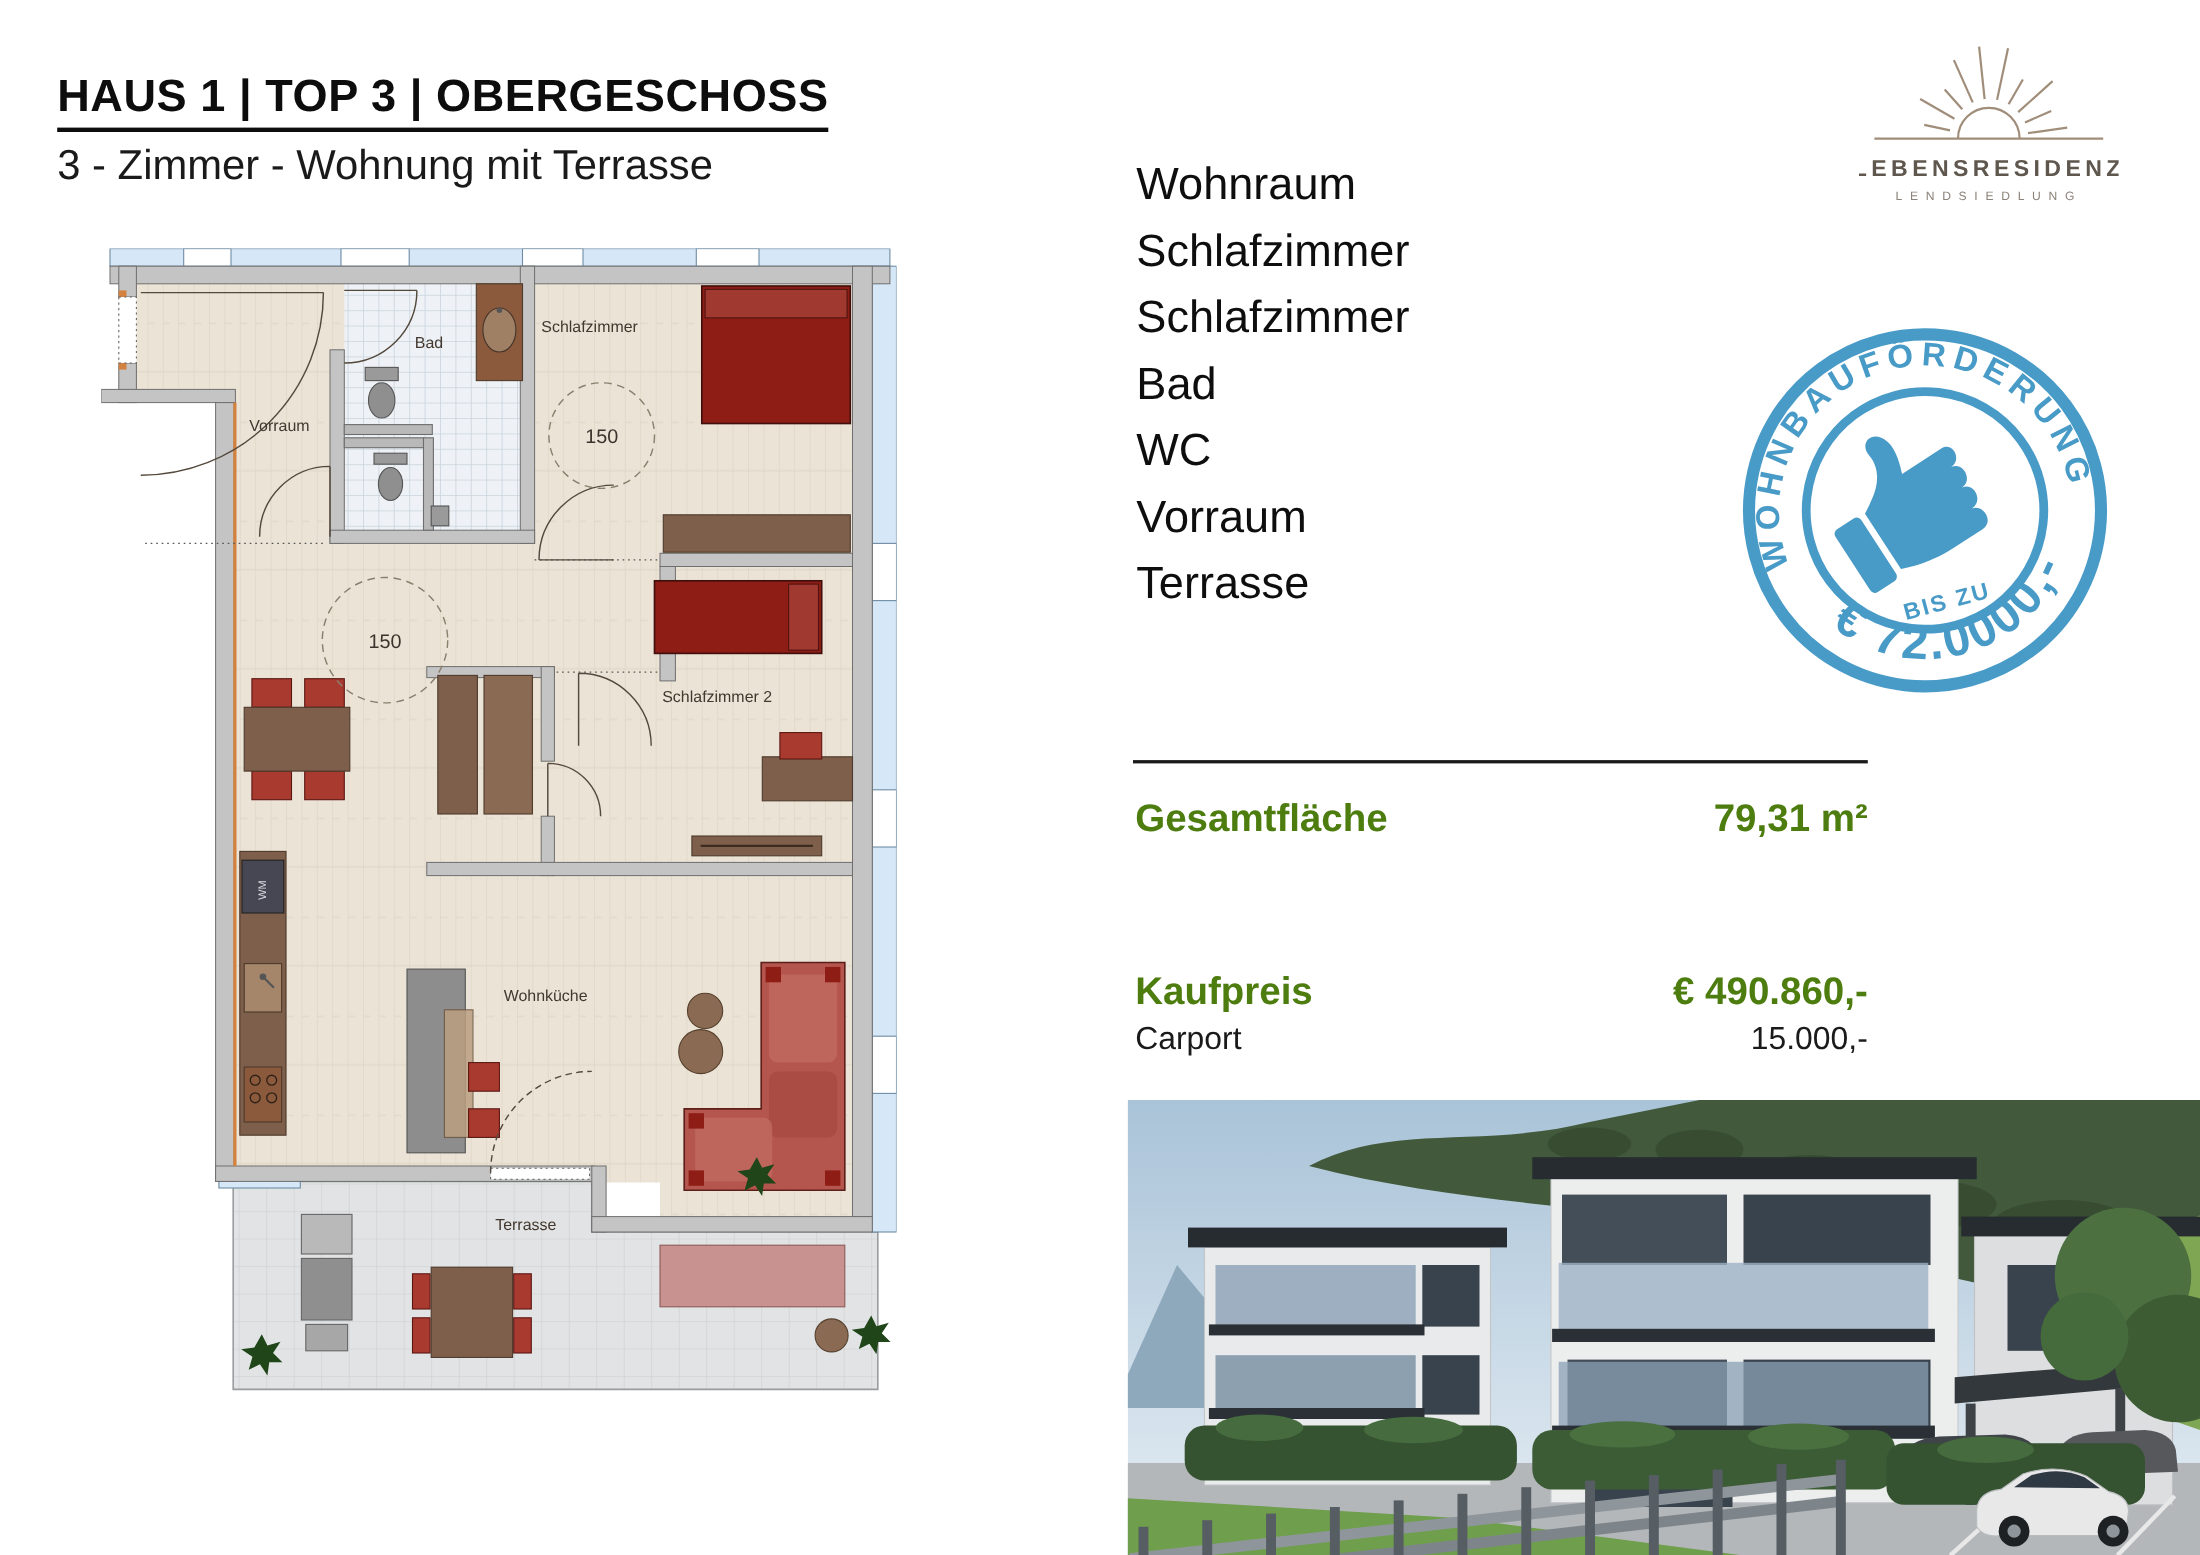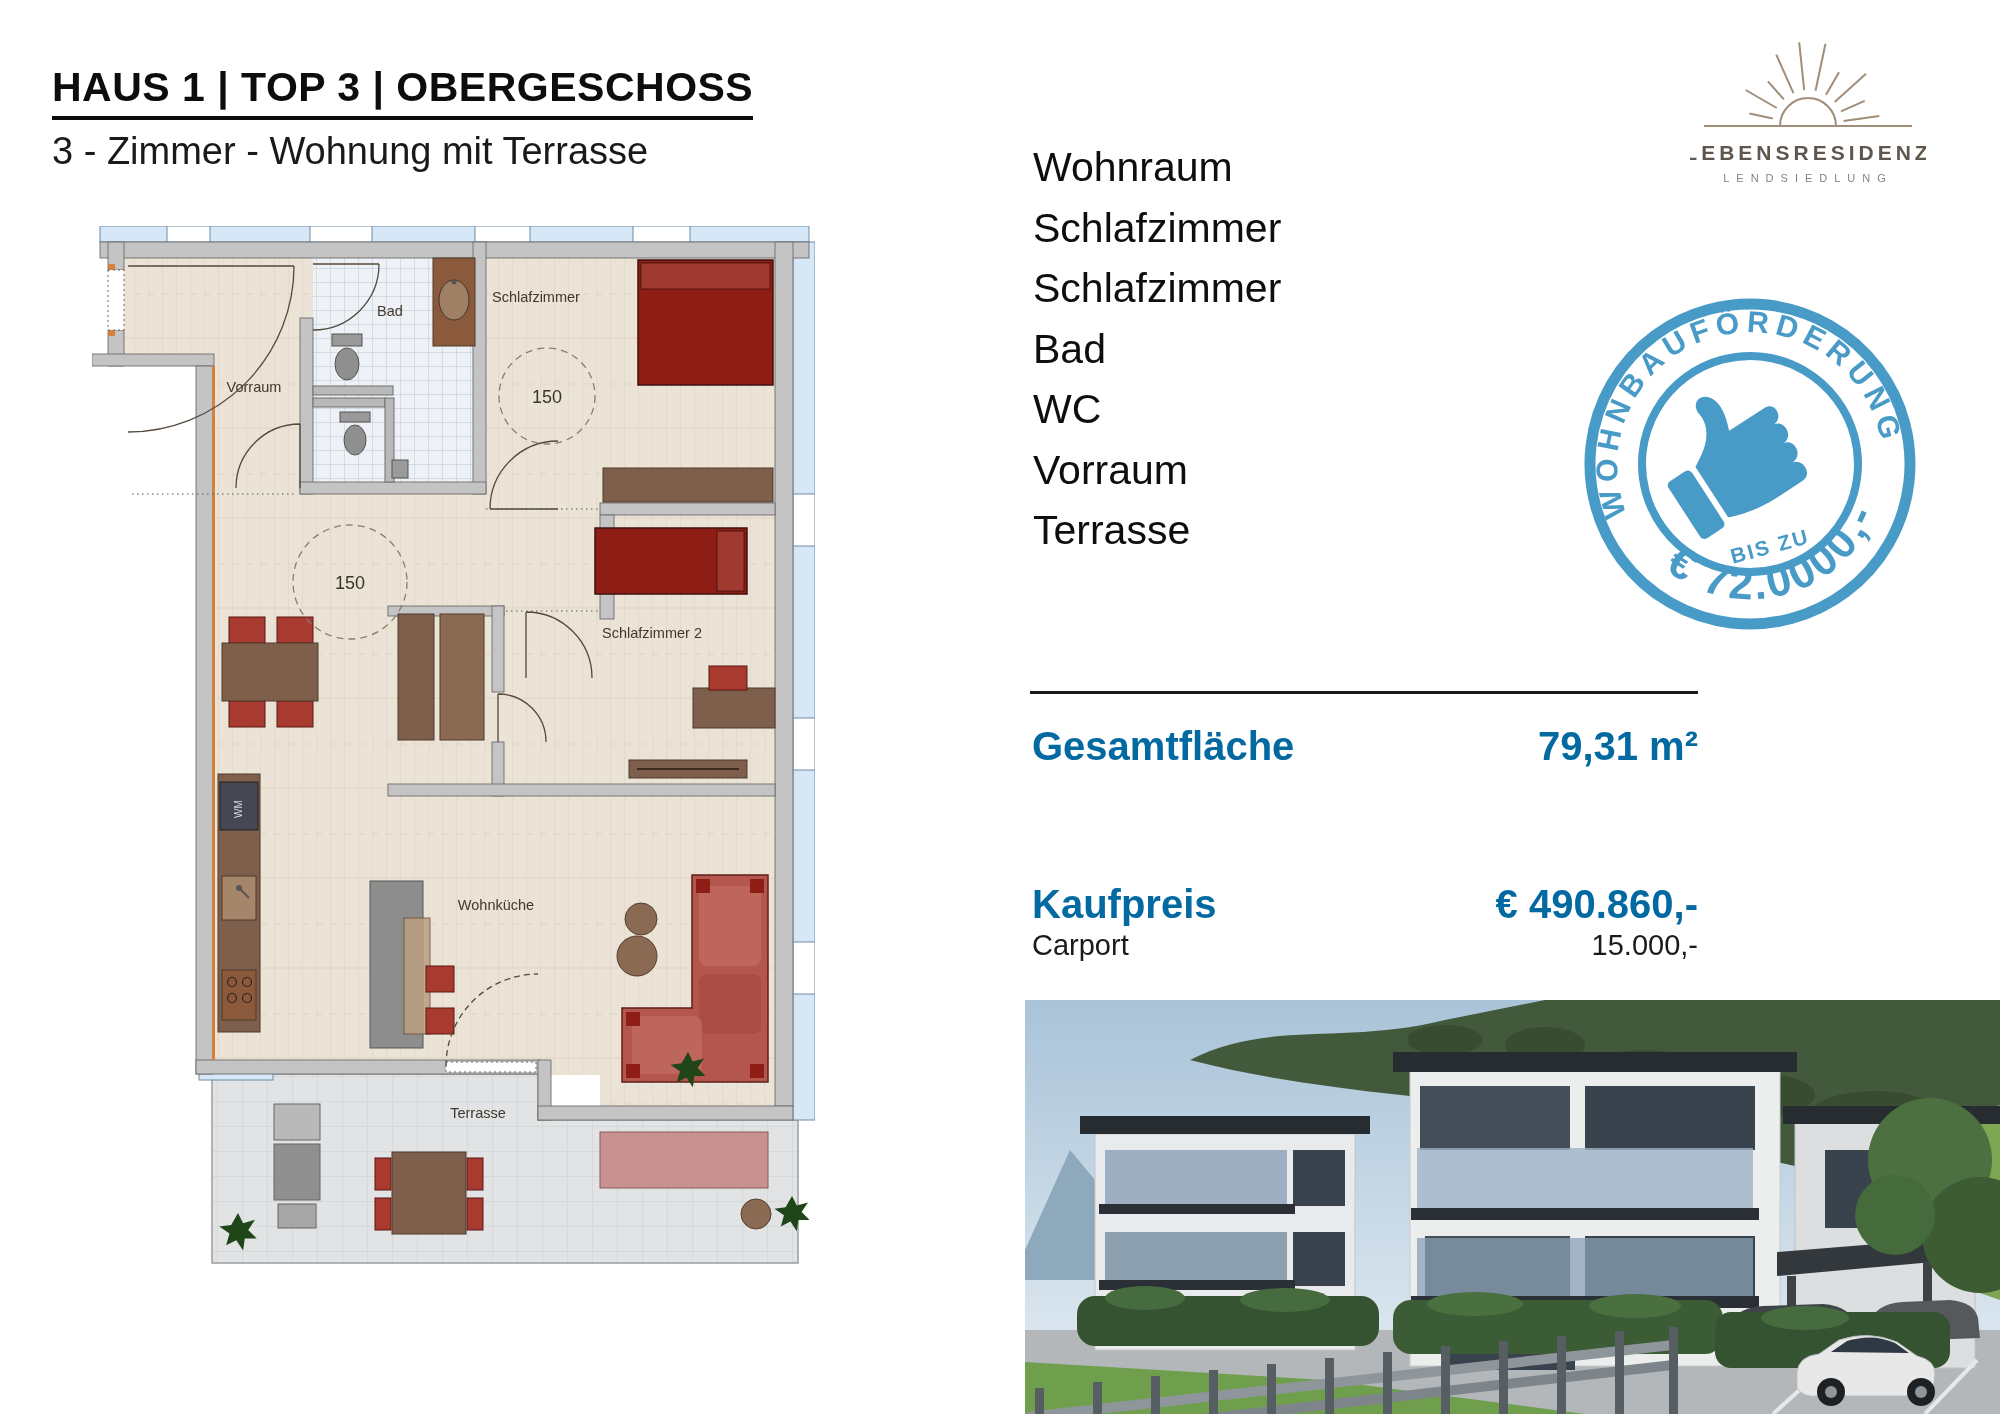--- a/index.html
+++ b/index.html
@@ -18,21 +18,21 @@
   #room-list{position:absolute;left:1030px;top:134px;margin:3px;padding:0;list-style:none;}
   #room-list li{font-size:41px;line-height:60.5px;color:#0e0e0e;font-weight:400;}
   
   #stamp{position:absolute;left:1578px;top:292px;width:344px;height:344px;}
   
   #divider{position:absolute;left:1030px;top:691px;width:668px;height:3px;background:#1a1a1a;}
   .summary-row{position:absolute;left:1032px;width:666px;display:flex;justify-content:space-between;align-items:baseline;}
   #row-area{top:724px;}
   #row-price{top:882px;}
   #row-carport{top:929px;}
-  .sum-label-b,.sum-value-b{font-size:40px;font-weight:700;color:#0369a1;}
+  .sum-label-b,.sum-value-b{font-size:35px;font-weight:700;color:#4d7c0f;}
   .sum-label-r,.sum-value-r{font-size:29px;font-weight:400;color:#1a1a1a;}
   
   #photo{position:absolute;left:1025px;top:1000px;width:975px;height:414px;overflow:hidden;}
   svg text{font-family:"Liberation Sans", sans-serif;}
 </style>
 </head>
 <body>
 
 <div id="canvas">
 

